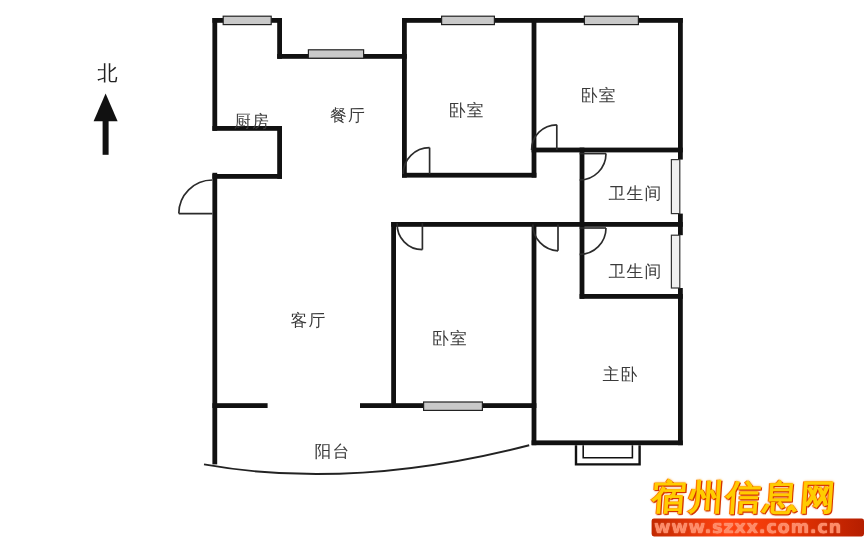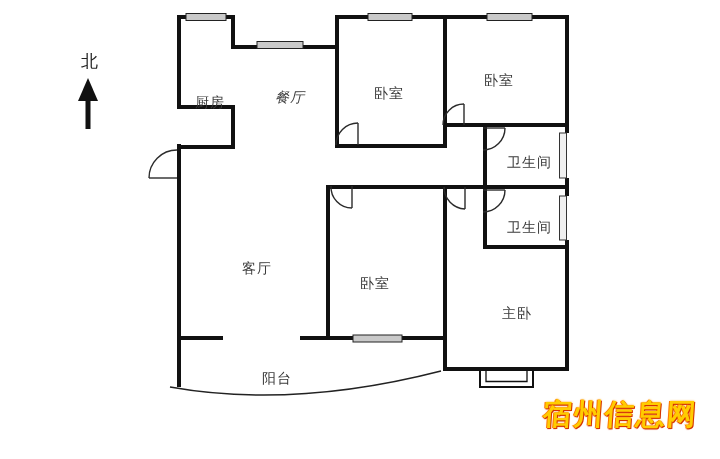--- a/index.html
+++ b/index.html
@@ -146,27 +146,30 @@
     </g>
 
     <g fill="#111">
       <polygon points="88,78 78,101 98,101"></polygon>
       <rect x="85.5" y="100" width="5" height="29"></rect>
     </g>
   </svg>
 
   <span class="north-label">北</span>
   <span class="room-label" style="left:195px;top:64px;margin-top:31px;">厨房</span>
-  <span class="room-label" style="left:275px;top:90px;font-style:italic;">餐厅</span>
+  <span class="room-label" style="left:275px;top:90px;">餐厅</span>
   <span class="room-label" style="left:374px;top:86px;">卧室</span>
   <span class="room-label" style="left:484px;top:73px;">卧室</span>
   <span class="room-label" style="left:507px;top:155px;">卫生间</span>
   <span class="room-label" style="left:507px;top:220px;">卫生间</span>
   <span class="room-label" style="left:242px;top:261px;">客厅</span>
   <span class="room-label" style="left:360px;top:276px;">卧室</span>
   <span class="room-label" style="left:502px;top:306px;">主卧</span>
-  <span class="room-label" style="left:262px;top:371px;">阳台</span>
+  <span class="room-label" style="left:262px;top:371px;font-family:Liberation Mono, monospace;">阳台</span>
 
   <div class="watermark">
     <div class="wm-name">宿州信息网</div>
+    <div class="wm-bar">
+      <div class="wm-url">www.szxx.com.cn</div>
+    </div>
   </div>
 
 </div>
 
 </body></html>

